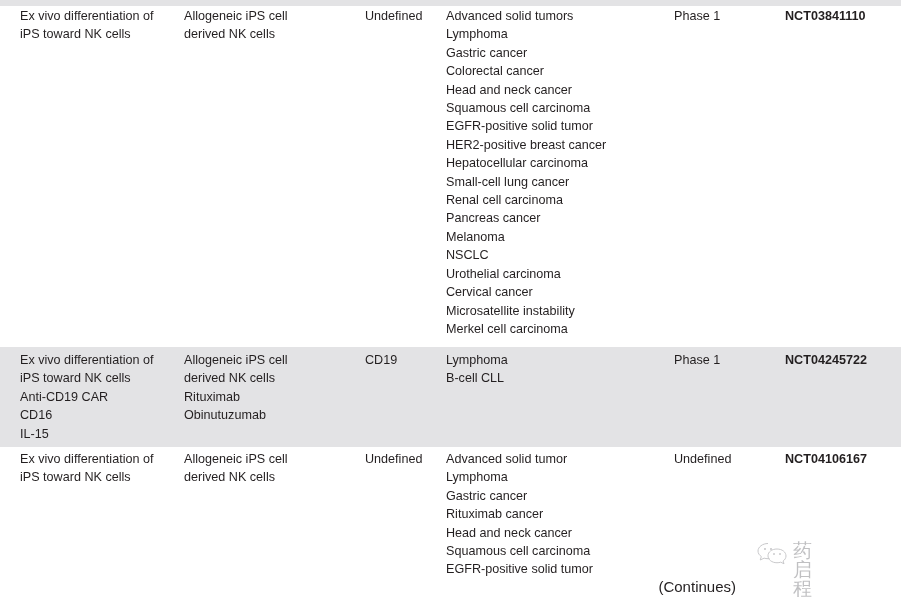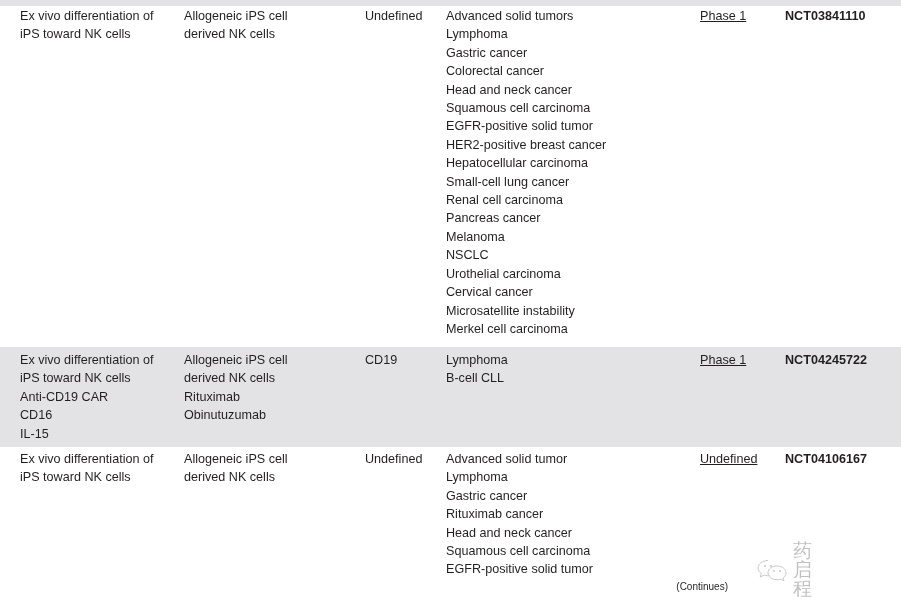--- a/index.html
+++ b/index.html
@@ -14,20 +14,21 @@
     overflow: hidden;
     font-family: "Liberation Sans", "DejaVu Sans", sans-serif;
     color: #231f20;
   }
 
   #page {
     position: relative;
     width: 746px;
     height: 603px;
     background: #ffffff;
+    padding-left: 8px;
   }
 
   
   .top-band {
     position: absolute;
     left: 0;
     top: 0;
     width: 901px;
     height: 6px;
     background: #e3e3e5;
@@ -56,39 +57,39 @@
     line-height: 18.4px;
     color: #231f20;
     white-space: pre-line;
   }
 
   
   .col-approach    { left: 20px;  width: 168px; }
   .col-product     { left: 184px; width: 160px; }
   .col-target      { left: 365px; width: 72px;  }
   .col-indication  { left: 446px; width: 240px; }
-  .col-phase       { left: 700px; width: 66px; text-decoration: underline;  }
+  .col-phase       { left: 674px; width: 66px;  }
   .col-nct         { left: 785px; width: 110px; font-weight: bold; }
 
   
   .row-1 { height: 341px; padding-top: 1px; }
   .row-2 { height: 100px; padding-top: 3px; }
   .row-3 { height: 150px; padding-top: 3px; }
 
   .row-1 .cell { top: 1px; }
   .row-2 .cell { top: 4px; }
   .row-3 .cell { top: 3px; }
 
   
   .watermark {
     position: absolute;
     left: 757px;
     top: 541px;
     display: flex;
-    align-items: center;
+    align-items: flex-start;
     gap: 6px;
     opacity: 0.55;
     user-select: none;
   }
   .wm-logo {
     width: 30px;
     height: 24px;
     display: block;
   }
   .wm-text {
@@ -96,21 +97,21 @@
     line-height: 19px;
     color: #8d8d91;
     font-family: "DejaVu Sans", sans-serif;
     letter-spacing: 1px;
   }
 
   .continues {
     position: absolute;
     right: 18px;
     top: 579px;
-    font-size: 10px;
+    font-size: 15px;
     line-height: 16px;
     color: #231f20;
   }
 </style>
 </head>
 <body>
 
 <div id="page">
 
   <div class="top-band"></div>

